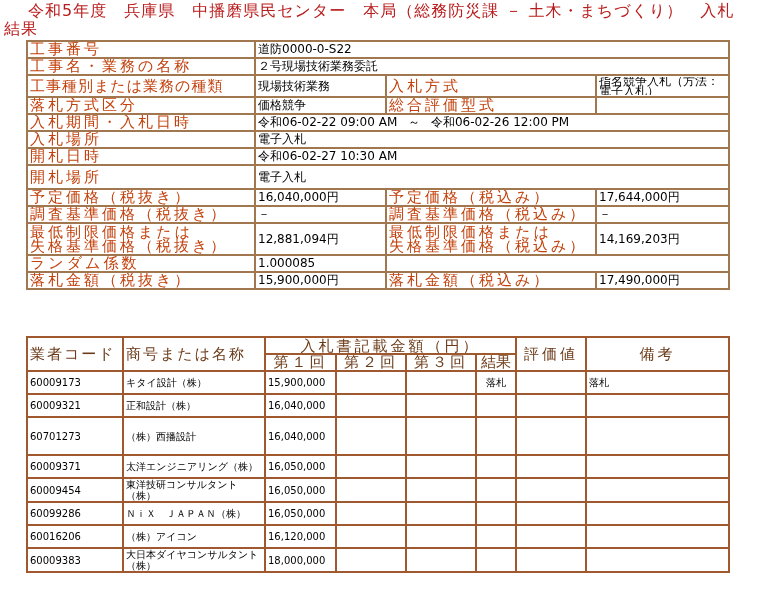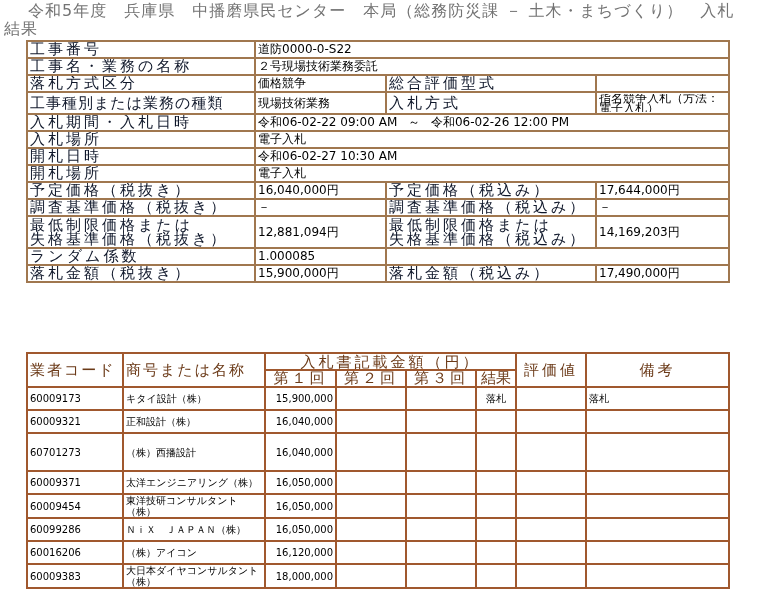--- a/index.html
+++ b/index.html
@@ -1,33 +1,33 @@
 <!DOCTYPE html>
 <html><head>
 <meta charset="utf-8">
 <style>
   html, body { margin:0; padding:0; background:#ffffff; }
   body { width:757px; height:593px; position:relative; overflow:hidden;
          font-family:"DejaVu Sans", sans-serif; color:#000; }
   .title { position:absolute; left:0; top:2px; width:740px; font-size:16px; line-height:18px;
-           color:#737373; letter-spacing:1px; padding-left:4px; text-indent:24px; }
+           color:#b91c1c; letter-spacing:1px; padding-left:4px; text-indent:24px; }
   table { border-collapse:collapse; position:absolute; table-layout:fixed; }
   td { border:2px solid #a0774f; padding:0 2px; vertical-align:middle; overflow:hidden; white-space:nowrap; }
   .t1 { left:26px; top:40px; width:702px; }
-  .t1 td.lbl { color:#0f172a; font-size:15px; line-height:15px; letter-spacing:3px; }
+  .t1 td.lbl { color:#c2410c; font-size:15px; line-height:15px; letter-spacing:3px; }
   .t1 td.val { font-size:12px; line-height:11px;border-radius:8px; }
   .t1 td.lbl2 { white-space:normal; line-height:14px; }
   .t1 td.val2 { white-space:normal; line-height:10px; }
-  .t2 { left:26px; top:352px; width:702px; }
+  .t2 { left:26px; top:336px; width:702px; }
   .t2 td { border:2px solid #a0582e; }
   .t2 td.hd { color:#6b3a18; font-size:15px; line-height:15px; letter-spacing:3px; text-align:center; }
   .t2 td.hdl { text-align:left; letter-spacing:2px; }
   .t2 td.c { font-size:10px; line-height:11px; }
   .t2 td.wrap { white-space:normal; line-height:11px; }
-  .t2 td.num { text-align:right; padding-right:2px; }
+  .t2 td.num { text-align:left; padding-right:2px; }
   .t2 td.ctr { text-align:center; }
 </style>
 </head>
 <body>
 
 <div class="title">令和5年度　兵庫県　中播磨県民センター　本局（総務防災課 － 土木・まちづくり）　入札結果</div>
 
 <table class="t1">
   <colgroup>
     <col style="width:228px">
@@ -37,49 +37,49 @@
   </colgroup>
   <tbody>
       <tr style="height:17px">
     <td class="lbl">工事番号</td>
     <td class="val" colspan="3">道防0000-0-S22</td>
   </tr>
   <tr style="height:17px">
     <td class="lbl">工事名・業務の名称</td>
     <td class="val" colspan="3">２号現場技術業務委託</td>
   </tr>
-  <tr style="height:17px">
-    <td class="lbl">落札方式区分</td>
-    <td class="val">価格競争</td>
-    <td class="lbl">総合評価型式</td>
-    <td class="val"></td>
-  </tr>
   <tr style="height:22px">
     <td class="lbl" style="letter-spacing:1px">工事種別または業務の種類</td>
     <td class="val">現場技術業務</td>
     <td class="lbl">入札方式</td>
     <td class="val val2">指名競争入札（方法：電子入札）</td>
+  </tr>
+  <tr style="height:17px">
+    <td class="lbl">落札方式区分</td>
+    <td class="val">価格競争</td>
+    <td class="lbl">総合評価型式</td>
+    <td class="val"></td>
   </tr>
   <tr style="height:17px">
     <td class="lbl">入札期間・入札日時</td>
     <td class="val" colspan="3">
       <span>令和06-02-22 09:00 AM</span>
       <span style="display:inline-block;width:26px;text-align:center">～</span>
       <span>令和06-02-26 12:00 PM</span>
     </td>
   </tr>
   <tr style="height:17px">
     <td class="lbl">入札場所</td>
     <td class="val" colspan="3">電子入札</td>
   </tr>
   <tr style="height:17px">
     <td class="lbl">開札日時</td>
     <td class="val" colspan="3">令和06-02-27 10:30 AM</td>
   </tr>
-  <tr style="height:17px">
+  <tr style="height:24px">
     <td class="lbl">開札場所</td>
     <td class="val" colspan="3">電子入札</td>
   </tr>
   <tr style="height:17px">
     <td class="lbl">予定価格（税抜き）</td>
     <td class="val">16,040,000円</td>
     <td class="lbl">予定価格（税込み）</td>
     <td class="val">17,644,000円</td>
   </tr>
   <tr style="height:17px">

